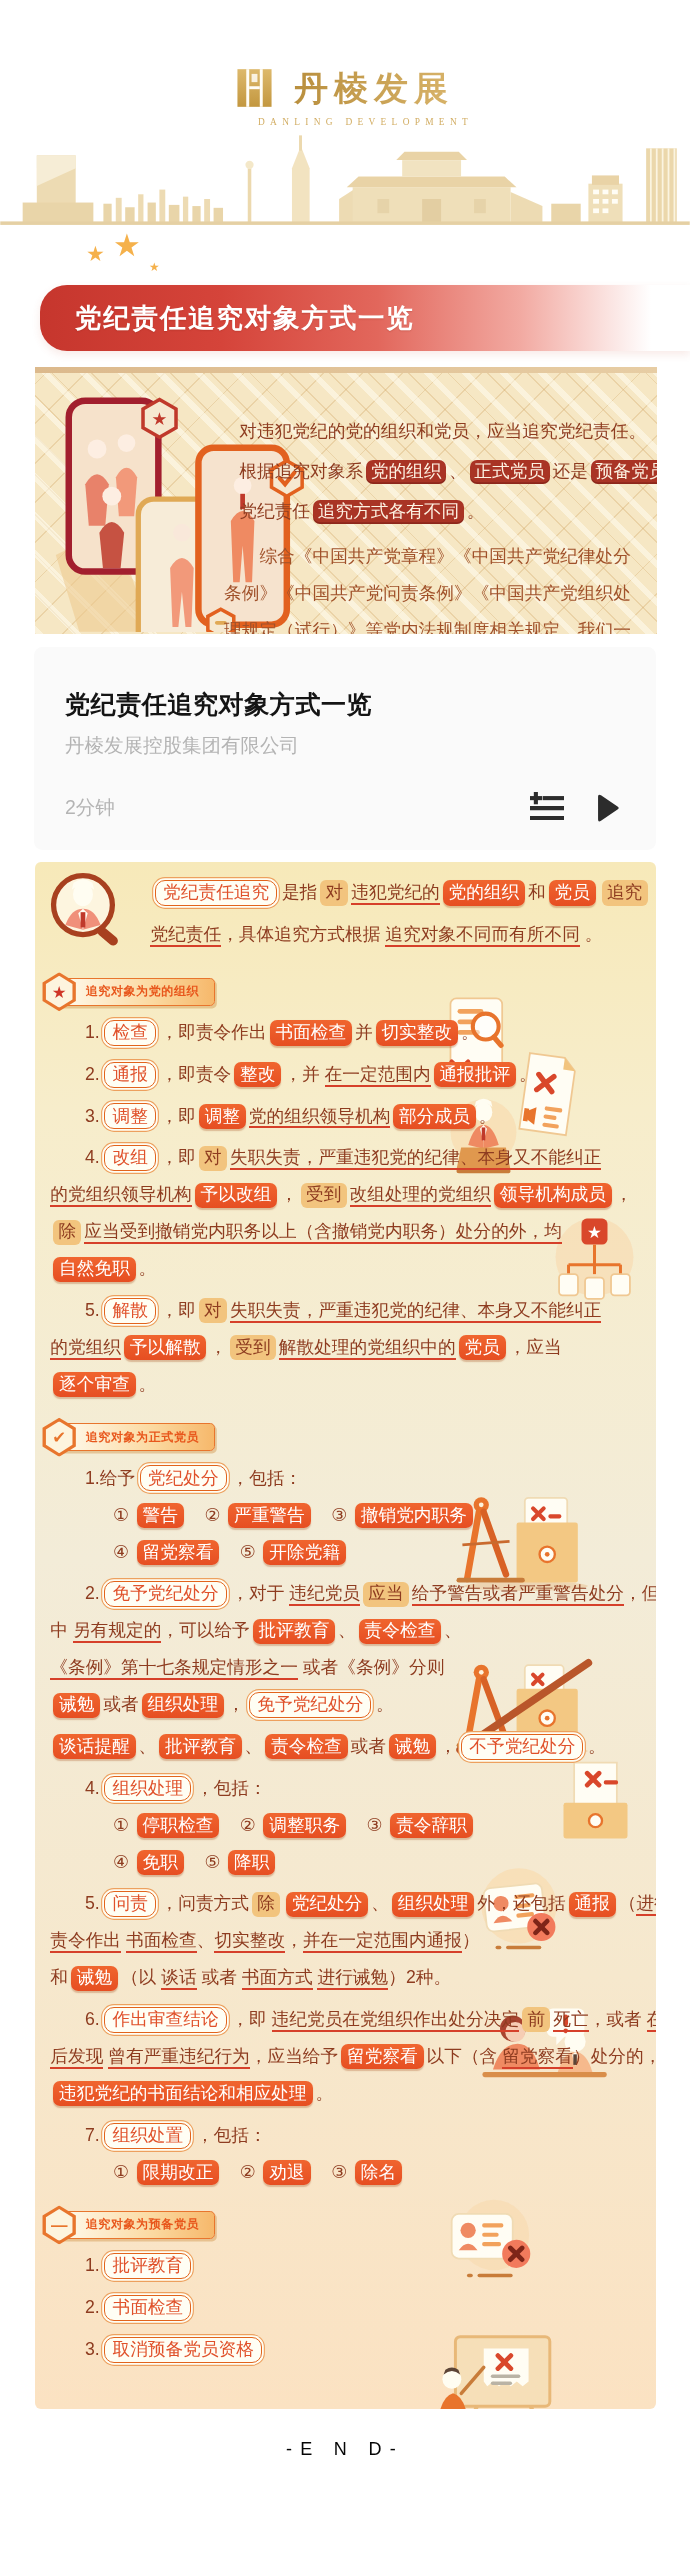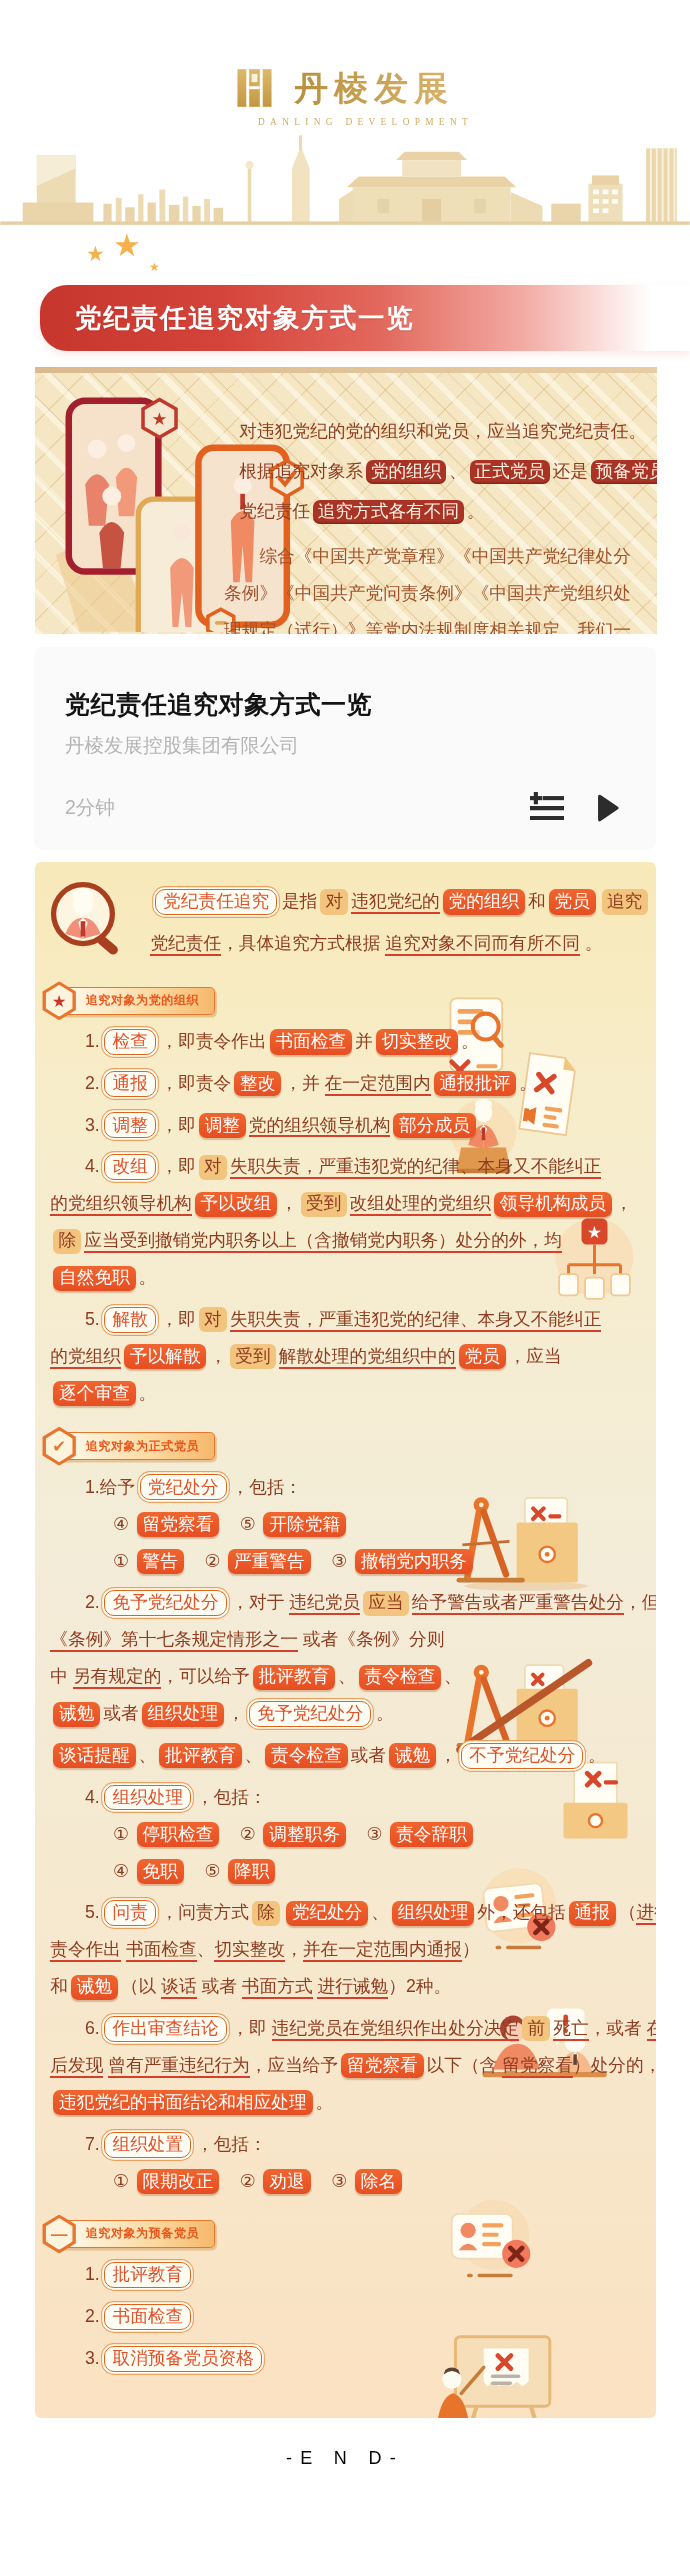--- a/index.html
+++ b/index.html
@@ -41,21 +41,21 @@
   
   .player{margin:13px 0 0 34px;width:622px;height:203px;background:#fafafa;border-radius:8.3px;padding:41px 34px 0 31px;box-sizing:border-box;}
   .player-title{font-size:25px;font-weight:bold;color:#141414;letter-spacing:0.6px;}
   .player-author{margin-top:11px;font-size:19.5px;color:#b4b4b4;}
   .player-row{margin-top:33px;display:flex;align-items:center;justify-content:space-between;}
   .player-duration{font-size:19.5px;color:#b4b4b4;}
   .player-actions{display:flex;align-items:center;gap:31px;margin-right:2.4px;}
   .icon-btn{border:none;background:transparent;padding:0;cursor:pointer;display:flex;align-items:center;}
 
   
-  .content{position:relative;margin:11.8px 0 0 35px;width:621px;border-radius:5.9px;overflow:hidden;box-sizing:border-box;padding:16px 0 37px;background:linear-gradient(180deg,#f7e9b9 0%,#f7edcb 16%,#f3ecd8 45%,#f6e8cd 72%,#fbe2c2 100%);}
+  .content{position:relative;margin:11.8px 0 0 35px;width:621px;border-radius:5.9px;overflow:hidden;box-sizing:border-box;padding:7px 0 37px;background:linear-gradient(180deg,#f7e9b9 0%,#f7edcb 16%,#f3ecd8 45%,#f6e8cd 72%,#fbe2c2 100%);}
   .lead{display:flex;gap:11.8px;margin:2.4px 0 7px 15.3px;position:relative;z-index:2;}
   .lead-text .line{line-height:42px;}
   .line{font-size:17.7px;line-height:37px;color:#8e3c20;padding-left:15.3px;white-space:nowrap;position:relative;z-index:2;}
   .ind{padding-left:50px;}
   .ind2{padding-left:78px;}
   .item{margin-bottom:4.7px;}
   .t{color:#8e3c20;}
   .u{border-bottom:2.9px solid #d6402a;padding-bottom:0.6px;}
   .b{display:inline-block;line-height:1.22;}
   .b.solid{background:linear-gradient(180deg,#f0652f,#e64e22);color:#fff;border-radius:7px;padding:1.8px 5.9px;margin:0 2.9px;box-shadow:0 1.2px 1.2px rgba(160,70,20,.3);}
@@ -298,27 +298,27 @@
       <span class="hex">
               <span class="hex-inner">
                 <span class="hex-glyph" style="color: rgb(232, 117, 45);">✔</span>
               </span>
             </span>
       <span class="sec-title">追究对象为正式党员</span>
     </div>
     <div class="sec-items">
             <div class="item">
               <div class="line ind"><span class="t">1.给予</span><span class="b outline">党纪处分</span><span class="t">，包括：</span></div>
+              <div class="line ind2"><span class="t">① </span><span class="b solid">警告</span><span class="t">　② </span><span class="b solid">严重警告</span><span class="t">　③ </span><span class="b solid">撤销党内职务</span></div>
               <div class="line ind2"><span class="t">④ </span><span class="b solid">留党察看</span><span class="t">　⑤ </span><span class="b solid">开除党籍</span></div>
-              <div class="line ind2"><span class="t">① </span><span class="b solid">警告</span><span class="t">　② </span><span class="b solid">严重警告</span><span class="t">　③ </span><span class="b solid">撤销党内职务</span></div>
             </div>
             <div class="item">
               <div class="line ind"><span class="t">2.</span><span class="b outline">免予党纪处分</span><span class="t">，对于 </span><span class="t u">违纪党员</span><span class="b tan">应当</span><span class="t u">给予警告或者严重警告处分</span><span class="t">，但是具有</span></div>
+              <div class="line"><span class="t">中 </span><span class="t u">另有规定的</span><span class="t">，可以给予</span><span class="b solid">批评教育</span><span class="t">、</span><span class="b solid">责令检查</span><span class="t">、</span></div>
               <div class="line"><span class="t u">《条例》第十七条规定情形之一</span><span class="t"> 或者《条例》分则</span></div>
-              <div class="line"><span class="t">中 </span><span class="t u">另有规定的</span><span class="t">，可以给予</span><span class="b solid">批评教育</span><span class="t">、</span><span class="b solid">责令检查</span><span class="t">、</span></div>
               <div class="line"><span class="b solid">诫勉</span><span class="t">或者</span><span class="b solid">组织处理</span><span class="t">，</span><span class="b outline">免予党纪处分</span><span class="t">。</span></div>
             </div>
             <div class="item">
               <div class="line"><span class="b solid">谈话提醒</span><span class="t">、</span><span class="b solid">批评教育</span><span class="t">、</span><span class="b solid">责令检查</span><span class="t">或者</span><span class="b solid">诫勉</span><span class="t">，</span><span class="b outline">不予党纪处分</span><span class="t">。</span></div>
             </div>
             <div class="item">
               <div class="line ind"><span class="t">4.</span><span class="b outline">组织处理</span><span class="t">，包括：</span></div>
               <div class="line ind2"><span class="t">① </span><span class="b solid">停职检查</span><span class="t">　② </span><span class="b solid">调整职务</span><span class="t">　③ </span><span class="b solid">责令辞职</span></div>
               <div class="line ind2"><span class="t">④ </span><span class="b solid">免职</span><span class="t">　⑤ </span><span class="b solid">降职</span></div>
             </div>

